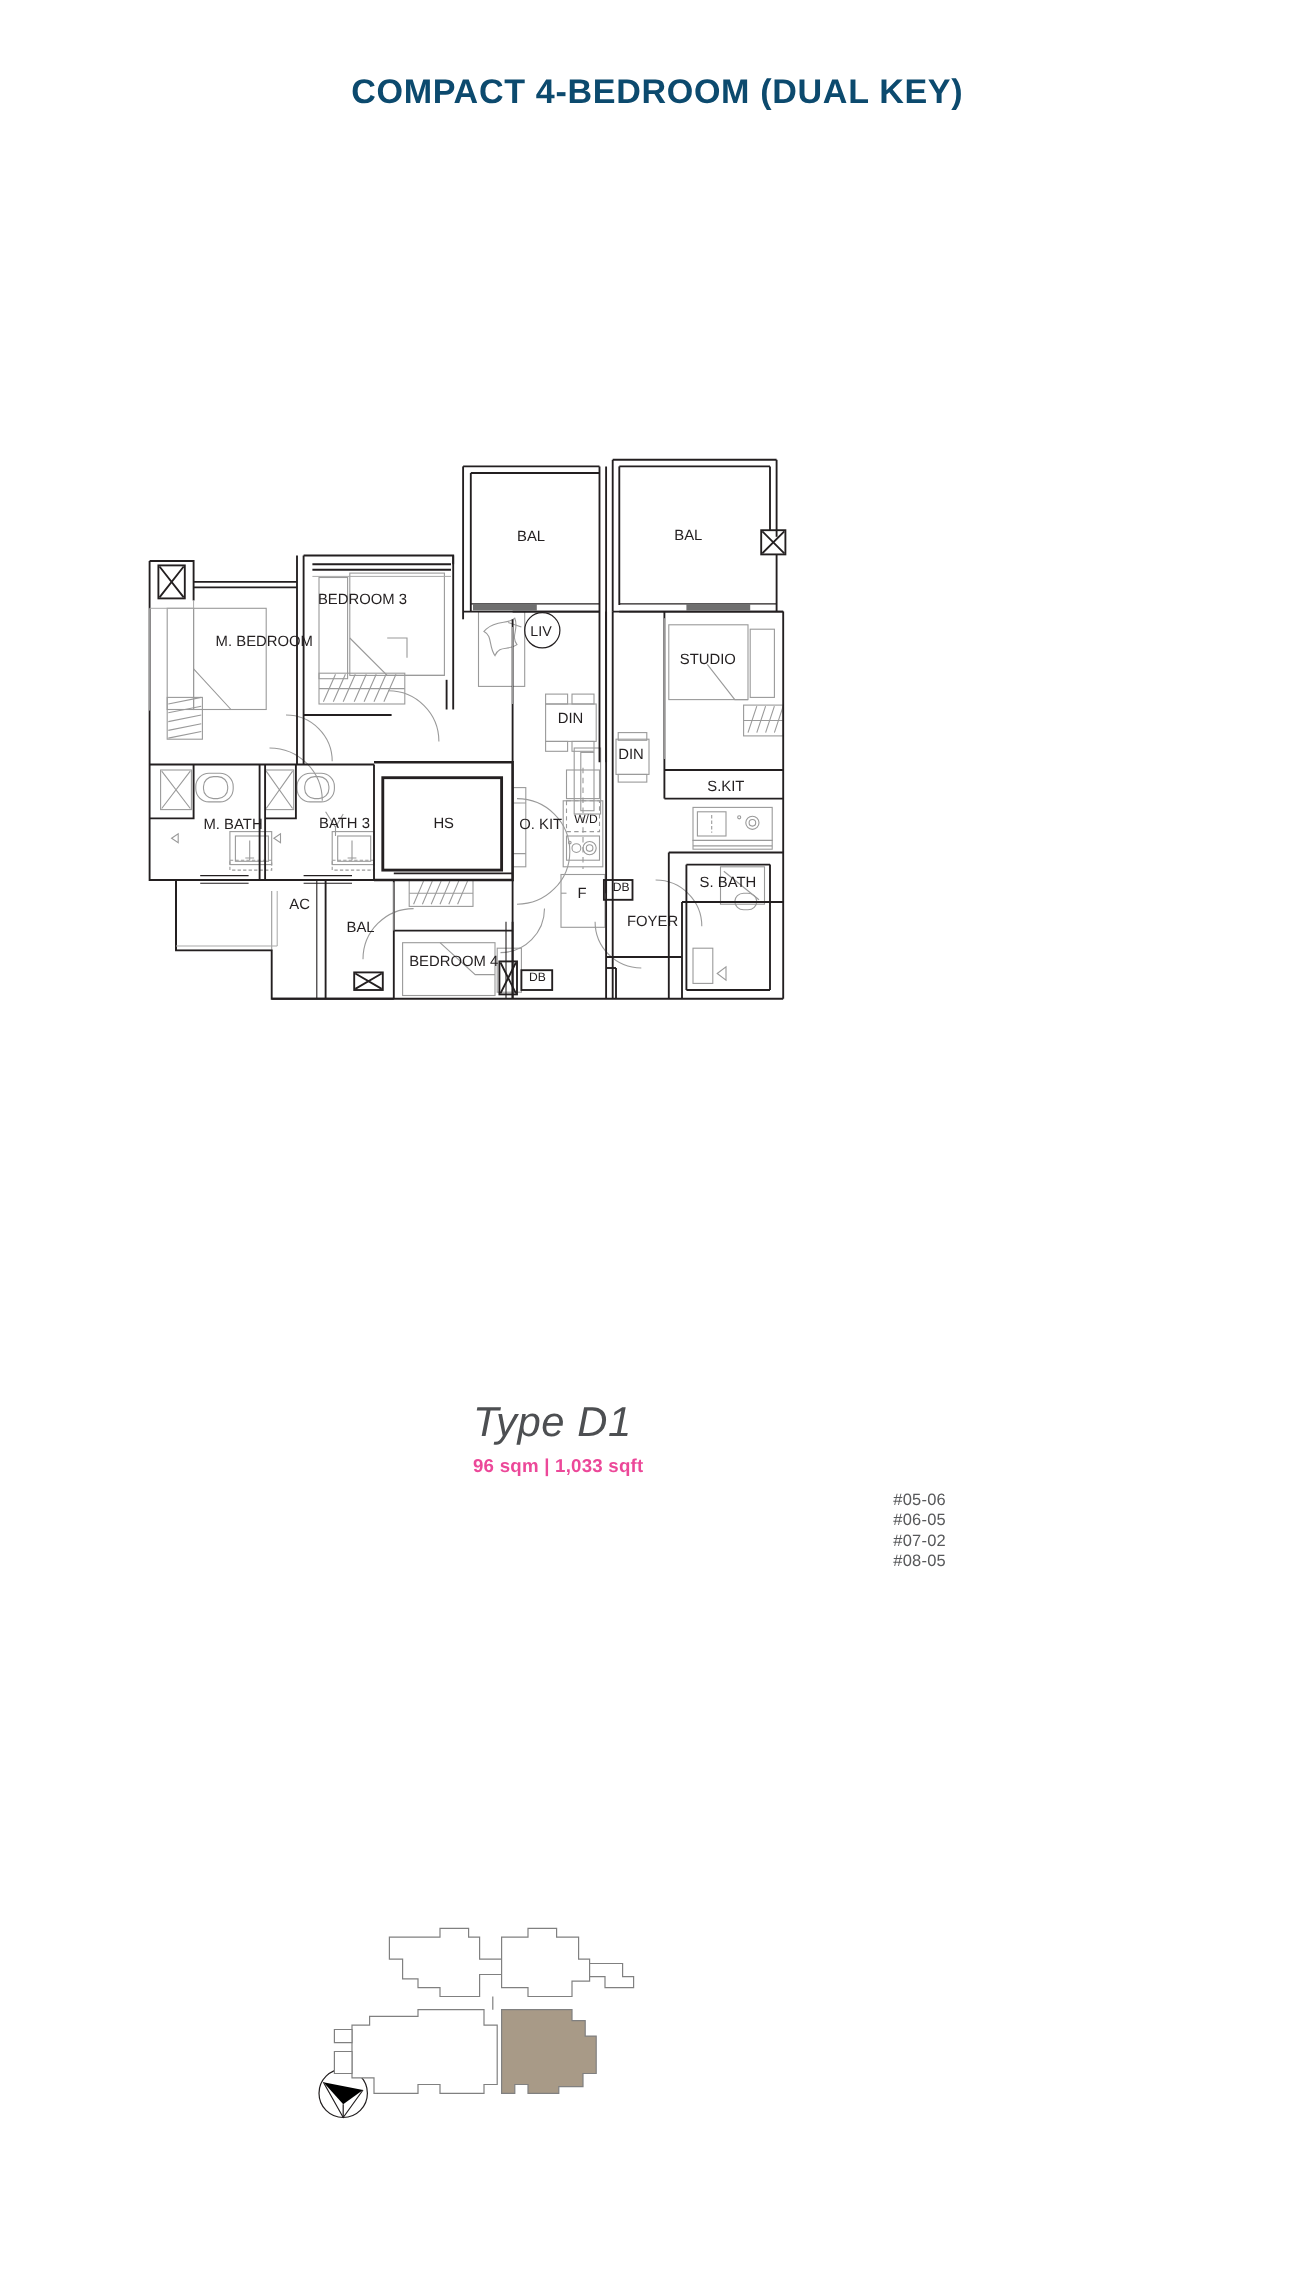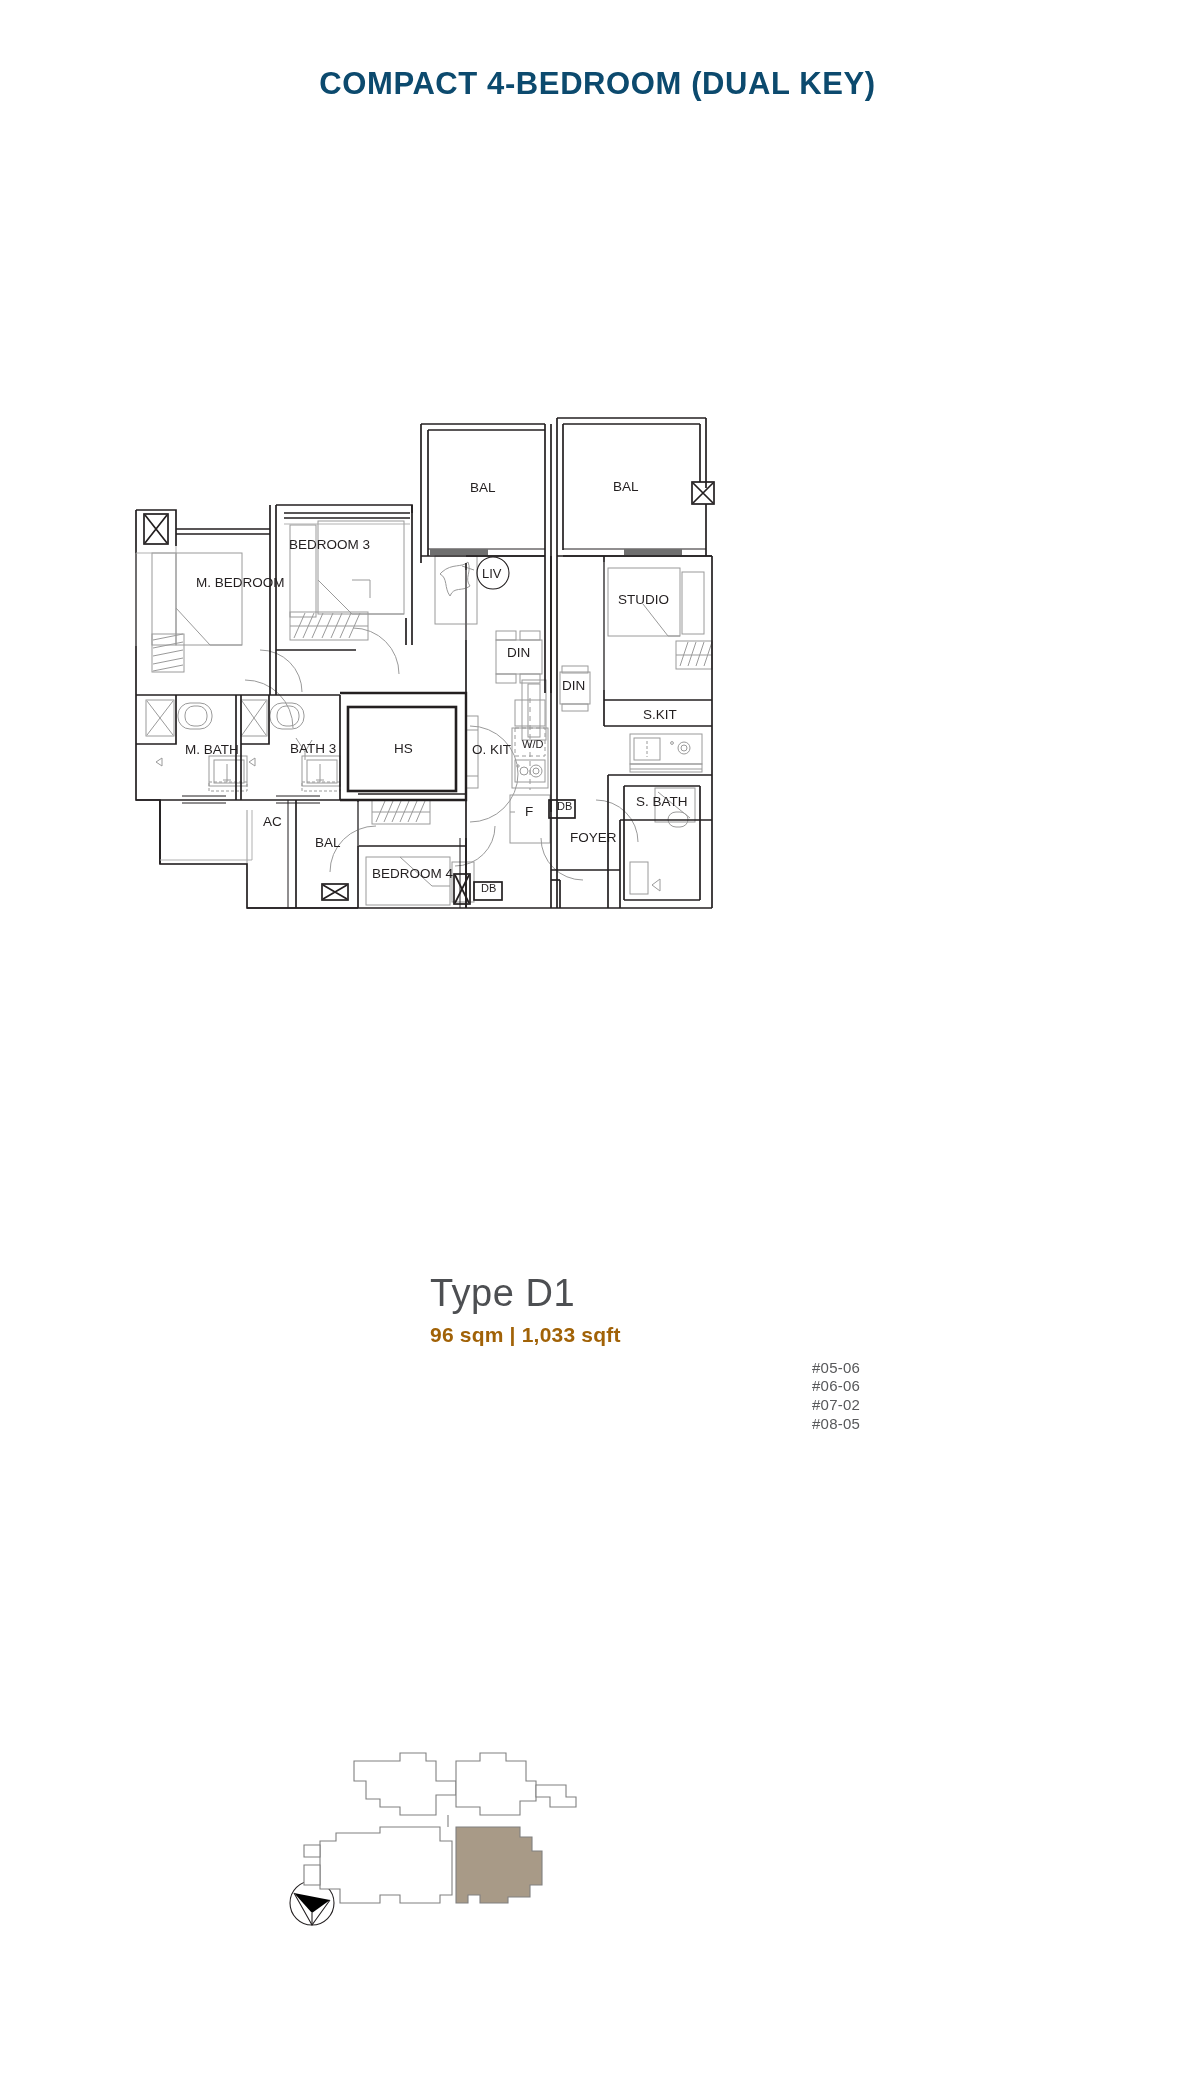--- a/index.html
+++ b/index.html
@@ -44,25 +44,26 @@
     width: 430px;
     color: #58595b;
   }
   #type-name {
     font-size: 38px;
     font-weight: normal;
     letter-spacing: 0.5px;
     color: #4d4f52;
     line-height: 1.12;
     margin: 0 0 8px 0;
+    font-style: italic;
   }
   #type-area {
-    font-size: 21px;
+    font-size: 17px;
     font-weight: bold;
-    color: #a16207;
+    color: #ec4899;
     letter-spacing: 0.2px;
     margin: 0 0 12px 0;
   }
   .unit-number {
     font-size: 15px;
     color: #58595b;
     line-height: 1.26;
     letter-spacing: 0.2px;
     text-align: right;
   }
@@ -346,21 +347,21 @@
         </g>
   </g>
 </svg>
 </div>
 
 <div id="type-block">
   <div id="type-name">Type D1</div>
   <div id="type-area">96 sqm  |  1,033 sqft</div>
   <div id="unit-list">
       <div class="unit-number">#05-06</div>
-      <div class="unit-number">#06-06</div>
+      <div class="unit-number">#06-05</div>
       <div class="unit-number">#07-02</div>
       <div class="unit-number">#08-05</div>
     </div>
 </div>
 
 <div id="keyplan-wrap">
 <svg width="420" height="260" viewBox="0 0 420 260" xmlns="http://www.w3.org/2000/svg">
 
   <g>
     <circle cx="32" cy="158" r="22" fill="none" stroke="#231f20" stroke-width="1.1"></circle>

